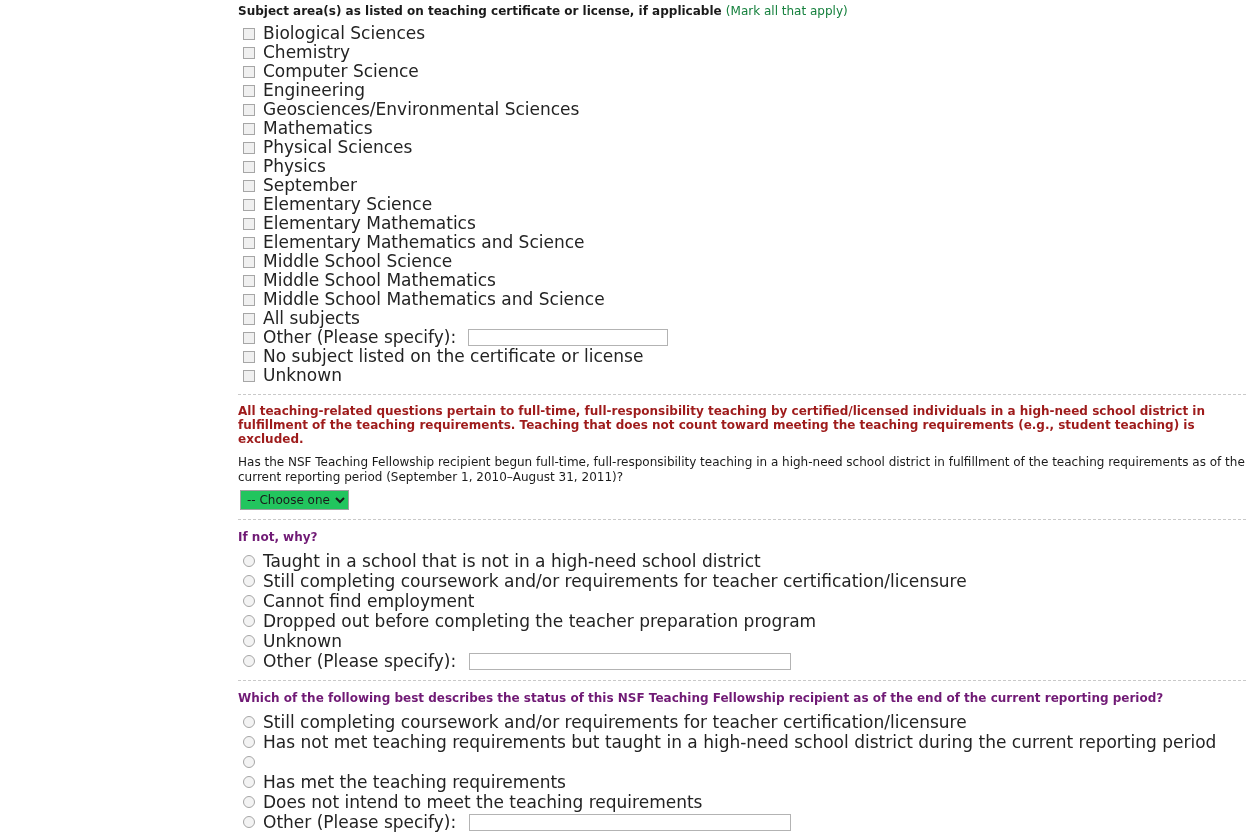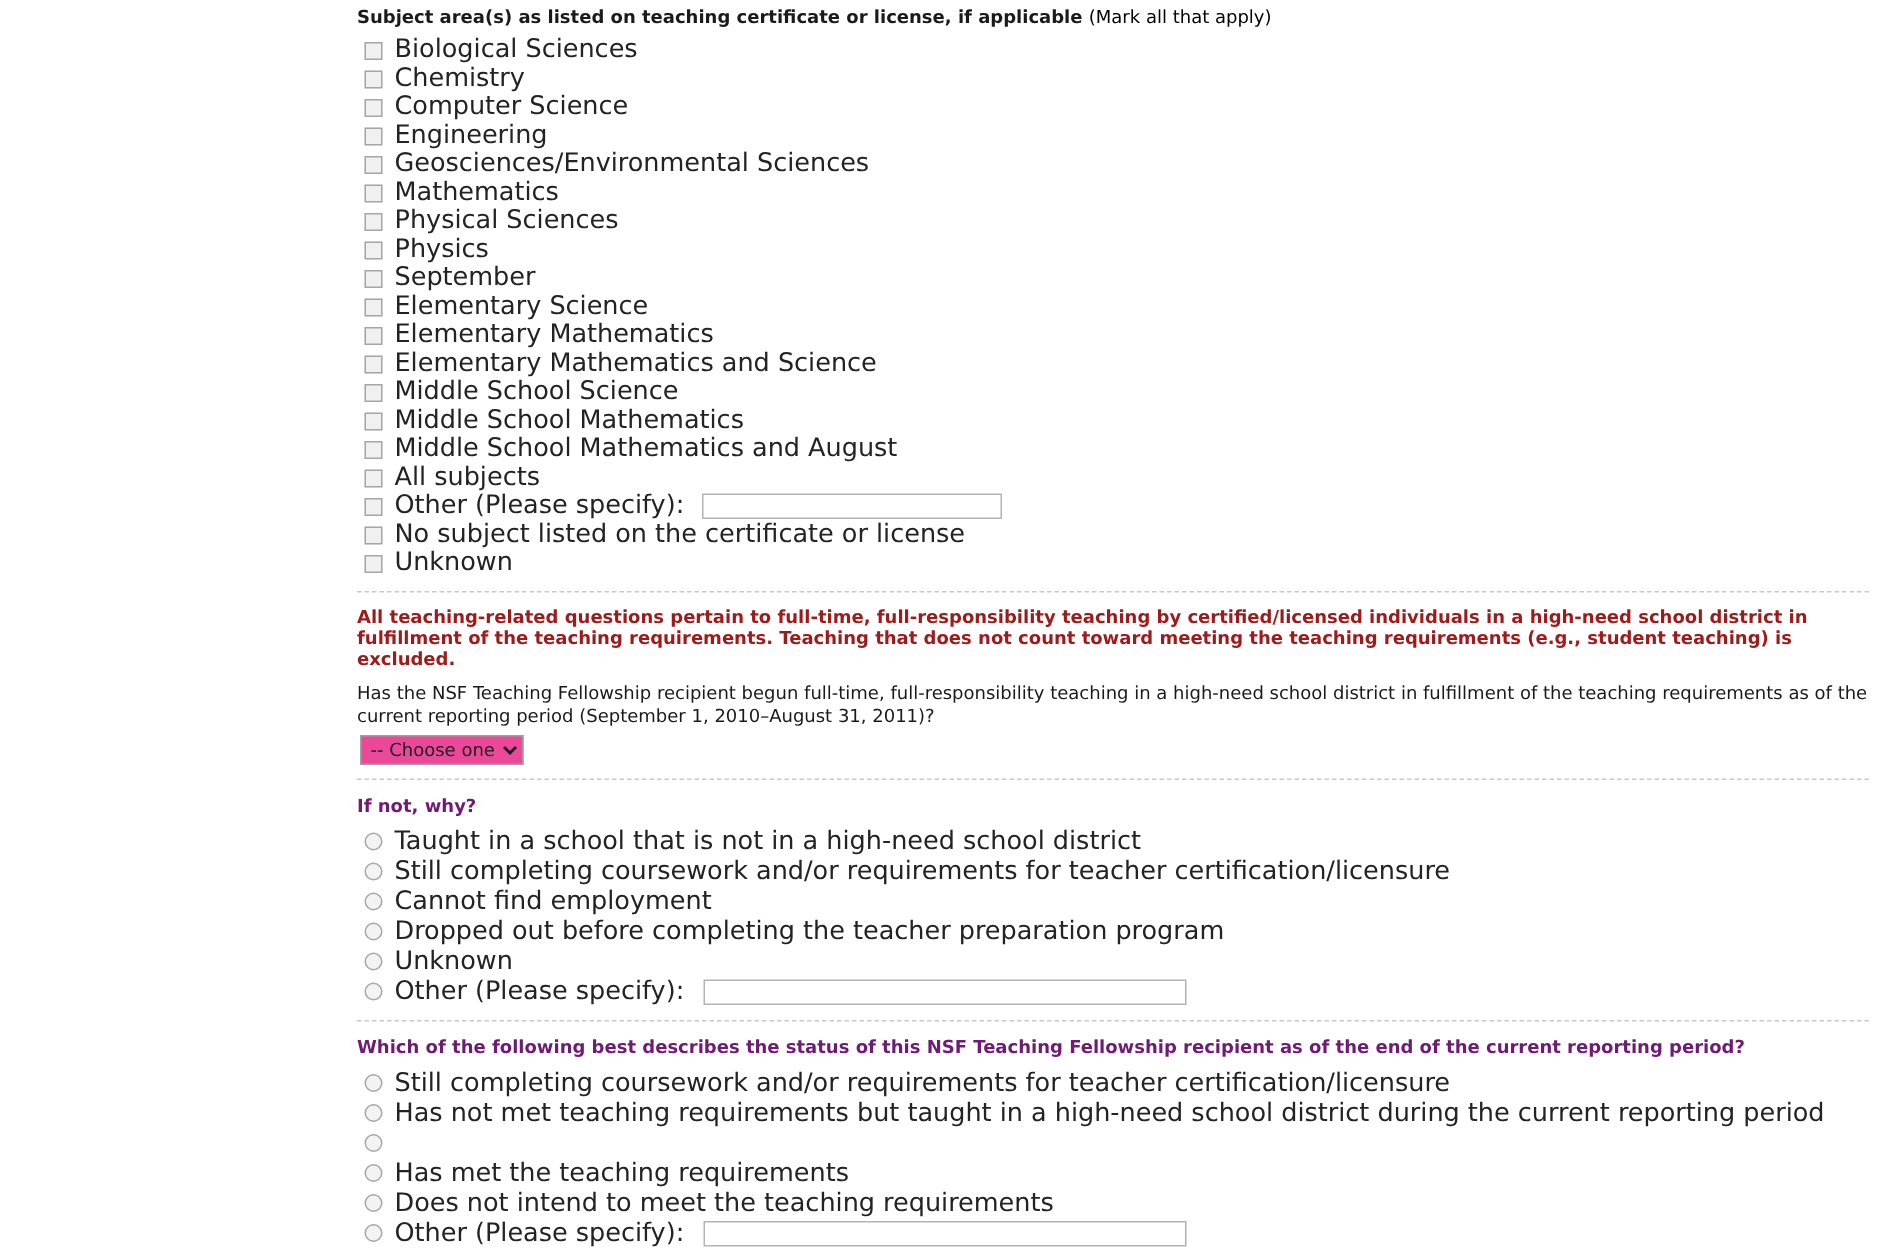--- a/index.html
+++ b/index.html
@@ -27,21 +27,21 @@
   }
   .section-title {
     font-weight: bold;
     font-size: 12px;
     color: #1a1a1a;
     margin: 0 0 6px 0;
     line-height: 14px;
   }
   .section-title .hint {
     font-weight: normal;
-    color: #000000;
+    color: #15803d;
   }
   .opt-list {
     margin: 0;
     padding: 0;
     list-style: none;
   }
   .opt-row {
     display: flex;
     align-items: center;
     height: 19px;
@@ -109,21 +109,21 @@
   }
   .select-wrap {
     margin-top: 5px;
     margin-left: 2px;
   }
   select.choose {
     font-family: "DejaVu Sans", "Liberation Sans", sans-serif;
     font-size: 12px;
     height: 20px;
     border: 1px solid #a0a0a0;
-    background: #ec4899;
+    background: #22c55e;
     color: #1a1a1a;
     padding: 1px 2px;
   }
   .sub-q {
     font-weight: bold;
     font-size: 12px;
     color: #701a75;
     margin: 10px 0 7px 0;
   }
   .radio-row {
@@ -196,21 +196,21 @@
       <li class="opt-row">
         <span class="cb"></span>
         <span class="opt-label">Middle School Science</span>
       </li>
       <li class="opt-row">
         <span class="cb"></span>
         <span class="opt-label">Middle School Mathematics</span>
       </li>
       <li class="opt-row">
         <span class="cb"></span>
-        <span class="opt-label">Middle School Mathematics and August</span>
+        <span class="opt-label">Middle School Mathematics and Science</span>
       </li>
       <li class="opt-row">
         <span class="cb"></span>
         <span class="opt-label">All subjects</span>
       </li>
       <li class="opt-row">
         <span class="cb"></span>
         <span class="opt-label">Other (Please specify):</span>
         <input class="text-input" type="text" value="" style="">
       </li>

